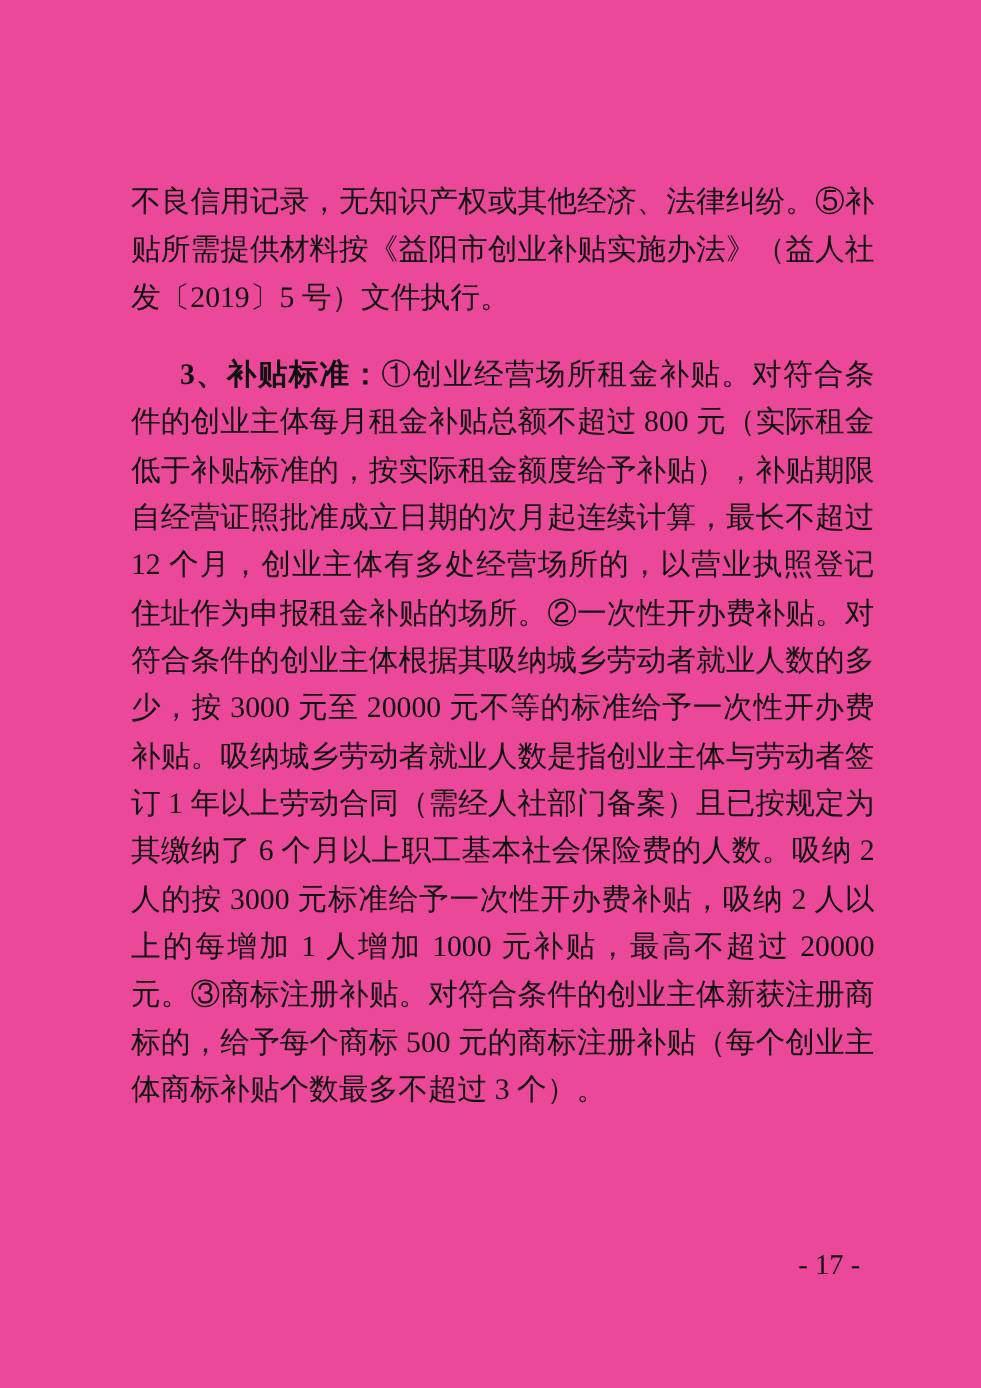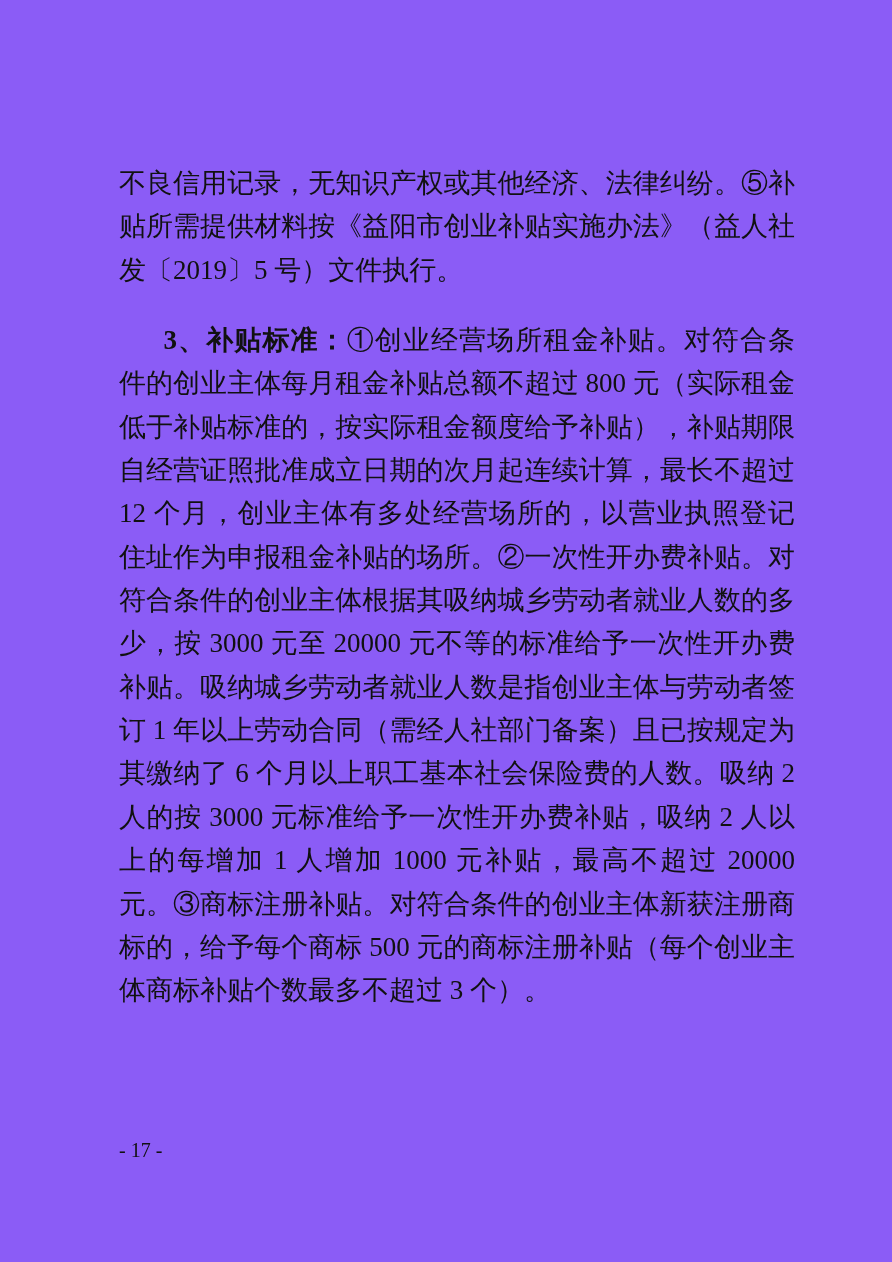--- a/index.html
+++ b/index.html
@@ -4,21 +4,21 @@
 <style>
   html, body {
     margin: 0;
     padding: 0;
     background: #ffffff;
   }
   .page {
     position: relative;
     width: 892px;
     height: 1262px;
-    background: #8b5cf6;
+    background: #ec4899;
     overflow: hidden;
     font-family: "Liberation Serif", serif;
     color: #111111;
   }
   .doc-body {
     position: absolute;
     left: 119px;
     top: 162px;
     width: 676px;
     font-size: 27px;
@@ -38,21 +38,22 @@
     margin-top: 27px;
   }
   .run-in-heading {
     font-weight: 700;
   }
   .page-footer {
     position: absolute;
     left: 119px;
     top: 1138px;
     width: 663px;
-    font-size: 20px;
+    text-align: right;
+    font-size: 26px;
     line-height: 24px;
     color: #111111;
   }
 </style>
 </head>
 <body>
 
 <div class="page">
 
   <div class="doc-body">

